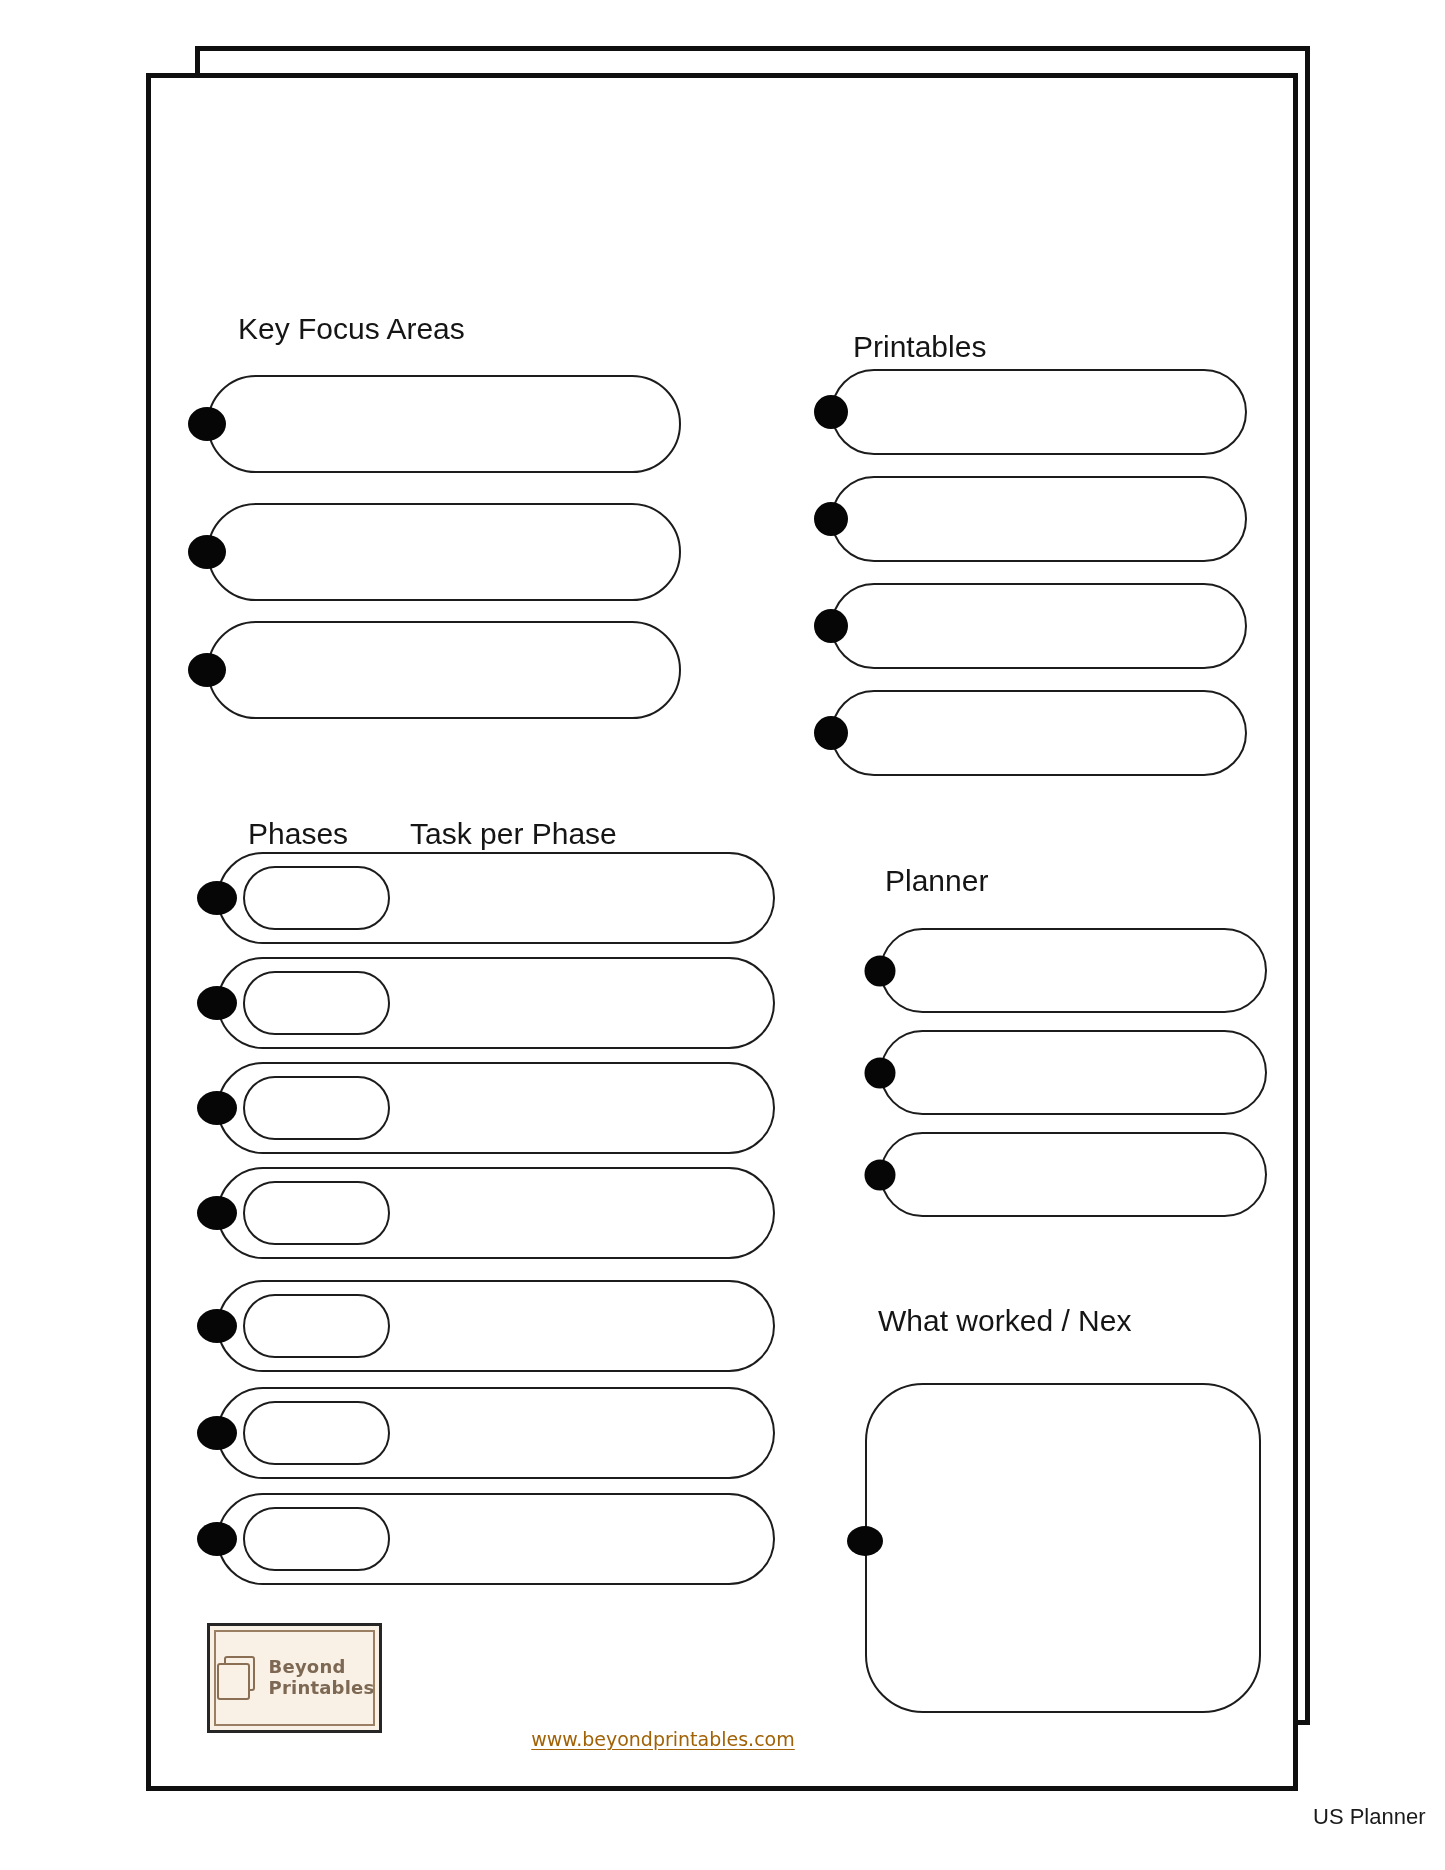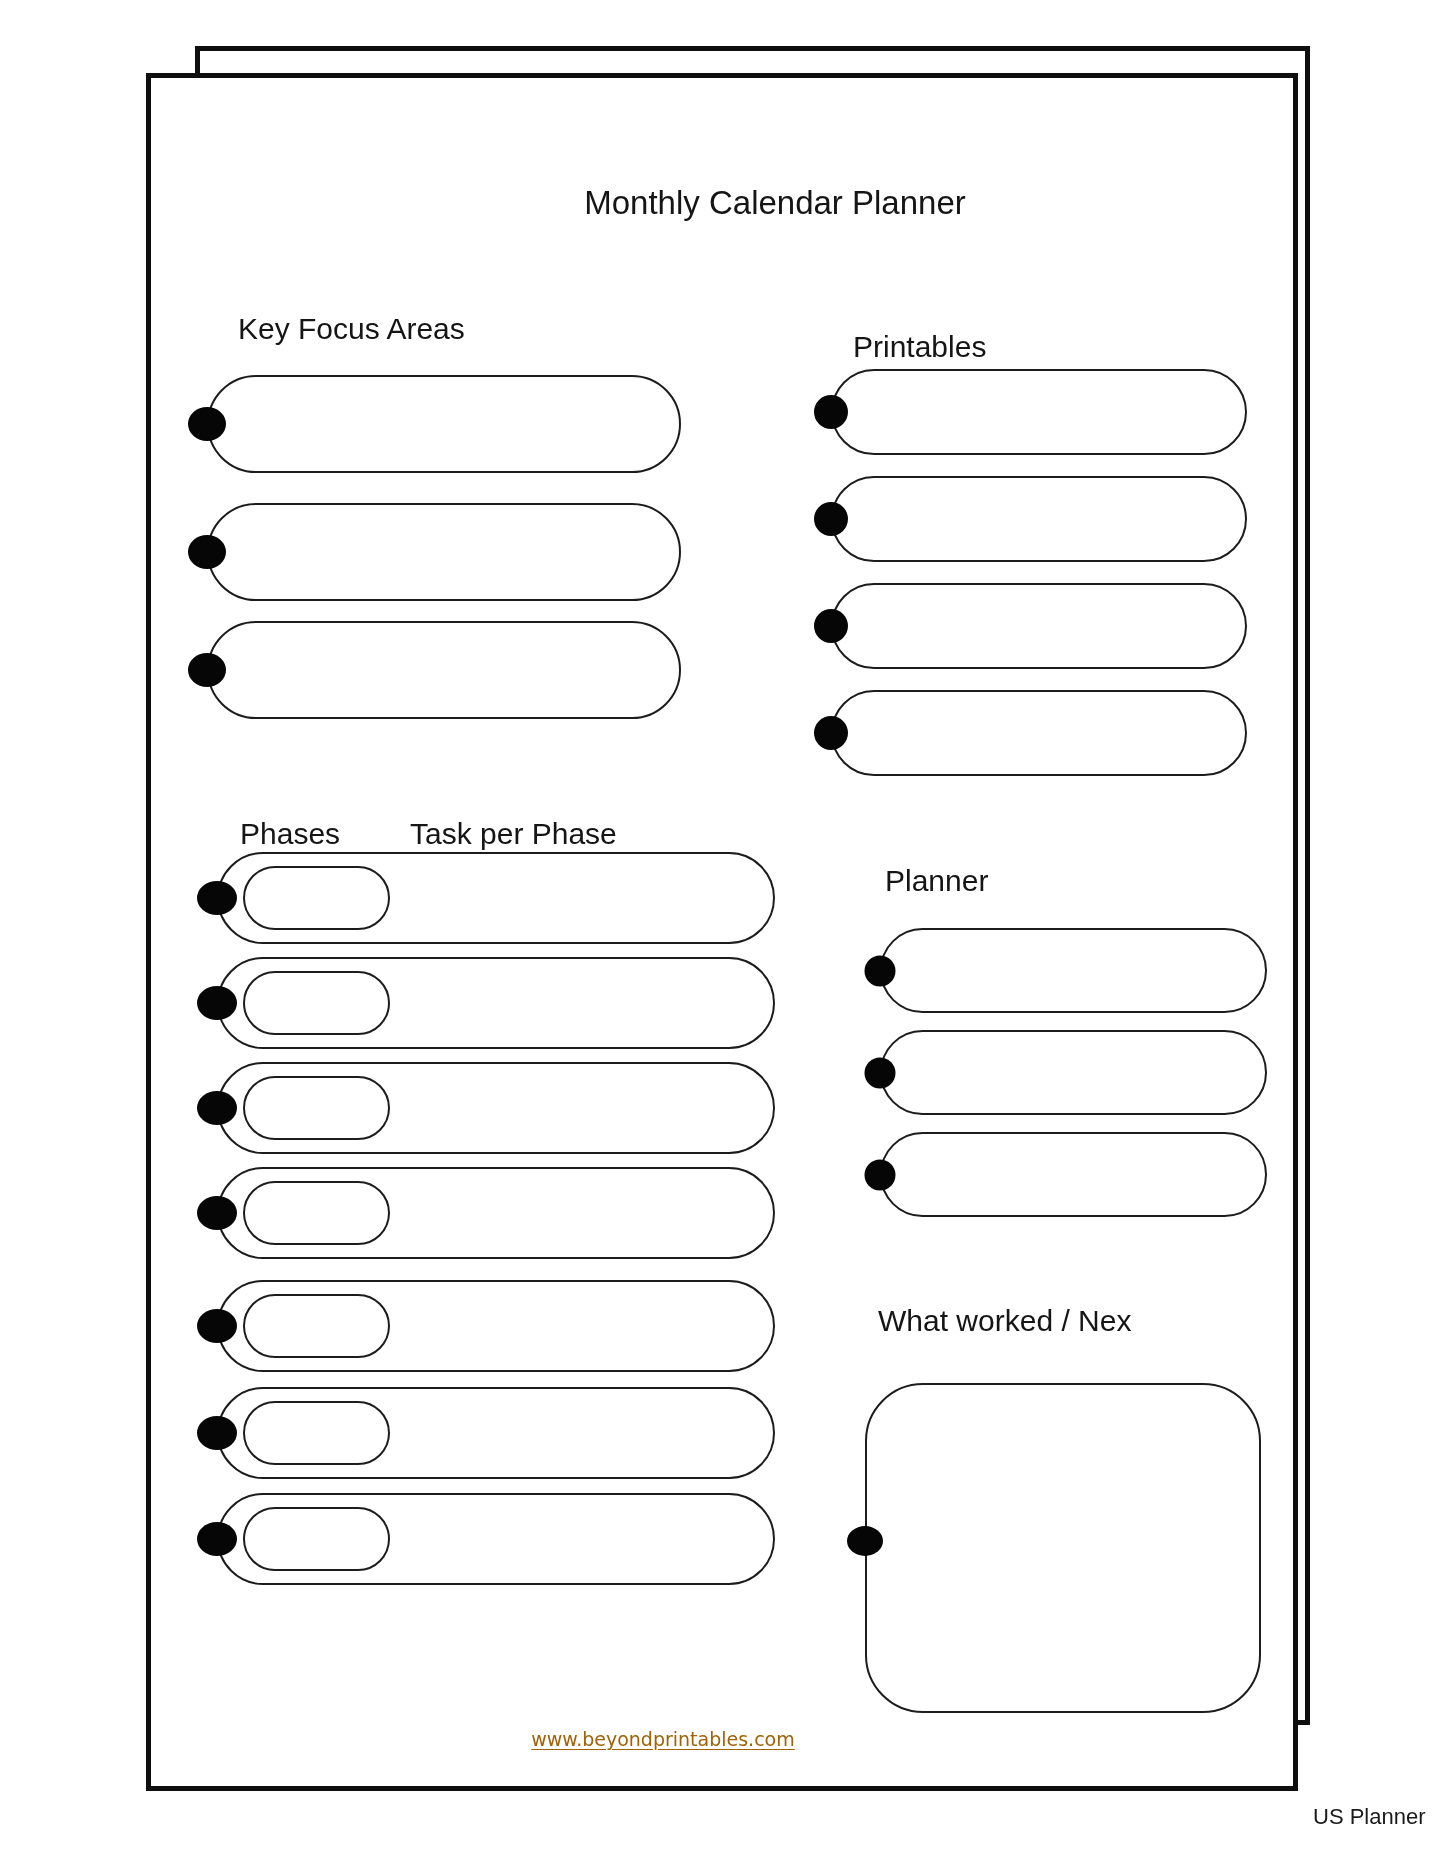--- a/index.html
+++ b/index.html
@@ -15,21 +15,21 @@
     position:absolute;left:146px;top:73px;width:1152px;height:1718px;
     background:#ffffff;border:5px solid #0f0f0f;box-sizing:border-box;z-index:1;
   }
   .title{
     position:absolute;left:624px;top:106px;transform:translateX(-50%);
     font-size:33px;white-space:nowrap;color:#151515;
   }
   .heading{position:absolute;font-size:30px;white-space:nowrap;color:#151515;}
   .h-keyfocus{left:87px;top:234px;}
   .h-breakdown{left:702px;top:252px;}
-  .h-phases{left:89px;top:739px;}
+  .h-phases{left:97px;top:739px;}
   .h-taskperphase{left:259px;top:739px;}
   .h-improve{left:734px;top:786px;}
   .h-review{left:727px;top:1226px;}
   .pill{
     position:absolute;background:#fff;border:2px solid #1c1c1c;
     border-radius:999px;box-sizing:border-box;
   }
   .dot{
     position:absolute;background:#060606;border-radius:50%;
     transform:translate(-50%,-50%);z-index:3;
@@ -63,32 +63,43 @@
     position:absolute;left:1313px;top:1804px;font-size:22px;color:#1a1a1a;white-space:nowrap;
   }
 </style>
 </head>
 <body>
 
 <div class="back-page"></div>
 
 <div class="front-page">
 
-  <div class="title">Monthly Calendar Planner</div>
 
   <div class="heading h-keyfocus">Key Focus Areas</div>
   <div class="heading h-breakdown">Printables</div>
   <div class="heading h-phases">Phases</div>
   <div class="heading h-taskperphase">Task per Phase</div>
   <div class="heading h-improve">Planner</div>
   <div class="heading h-review">What worked / Nex</div>
 
   <div class="review-box"></div>
   <div class="dot" style="left:714px;top:1463px;width:36px;height:30px;"></div>
 
+  <div class="logo">
+    <div class="logo-inner">
+      <div class="logo-icon">
+        <div class="sq sq-back"></div>
+        <div class="sq sq-front"></div>
+      </div>
+      <div class="logo-text">
+        <div>Beyond</div>
+        <div>Printables</div>
+      </div>
+    </div>
+  </div>
 
   <div class="footer-url">www.beyondprintables.com</div>
 <div class="pill" style="left: 56px; top: 297px; width: 474px; height: 98px;"></div>
     <div class="dot" style="left: 56px; top: 346px; width: 38px; height: 34px;"></div>
     <div class="pill" style="left: 56px; top: 425px; width: 474px; height: 98px;"></div>
     <div class="dot" style="left: 56px; top: 474px; width: 38px; height: 34px;"></div>
     <div class="pill" style="left: 56px; top: 543px; width: 474px; height: 98px;"></div>
     <div class="dot" style="left: 56px; top: 592px; width: 38px; height: 34px;"></div>
     <div class="pill" style="left: 680px; top: 291px; width: 416px; height: 86px;"></div>
     <div class="dot" style="left: 680px; top: 334px; width: 34px; height: 34px;"></div>

